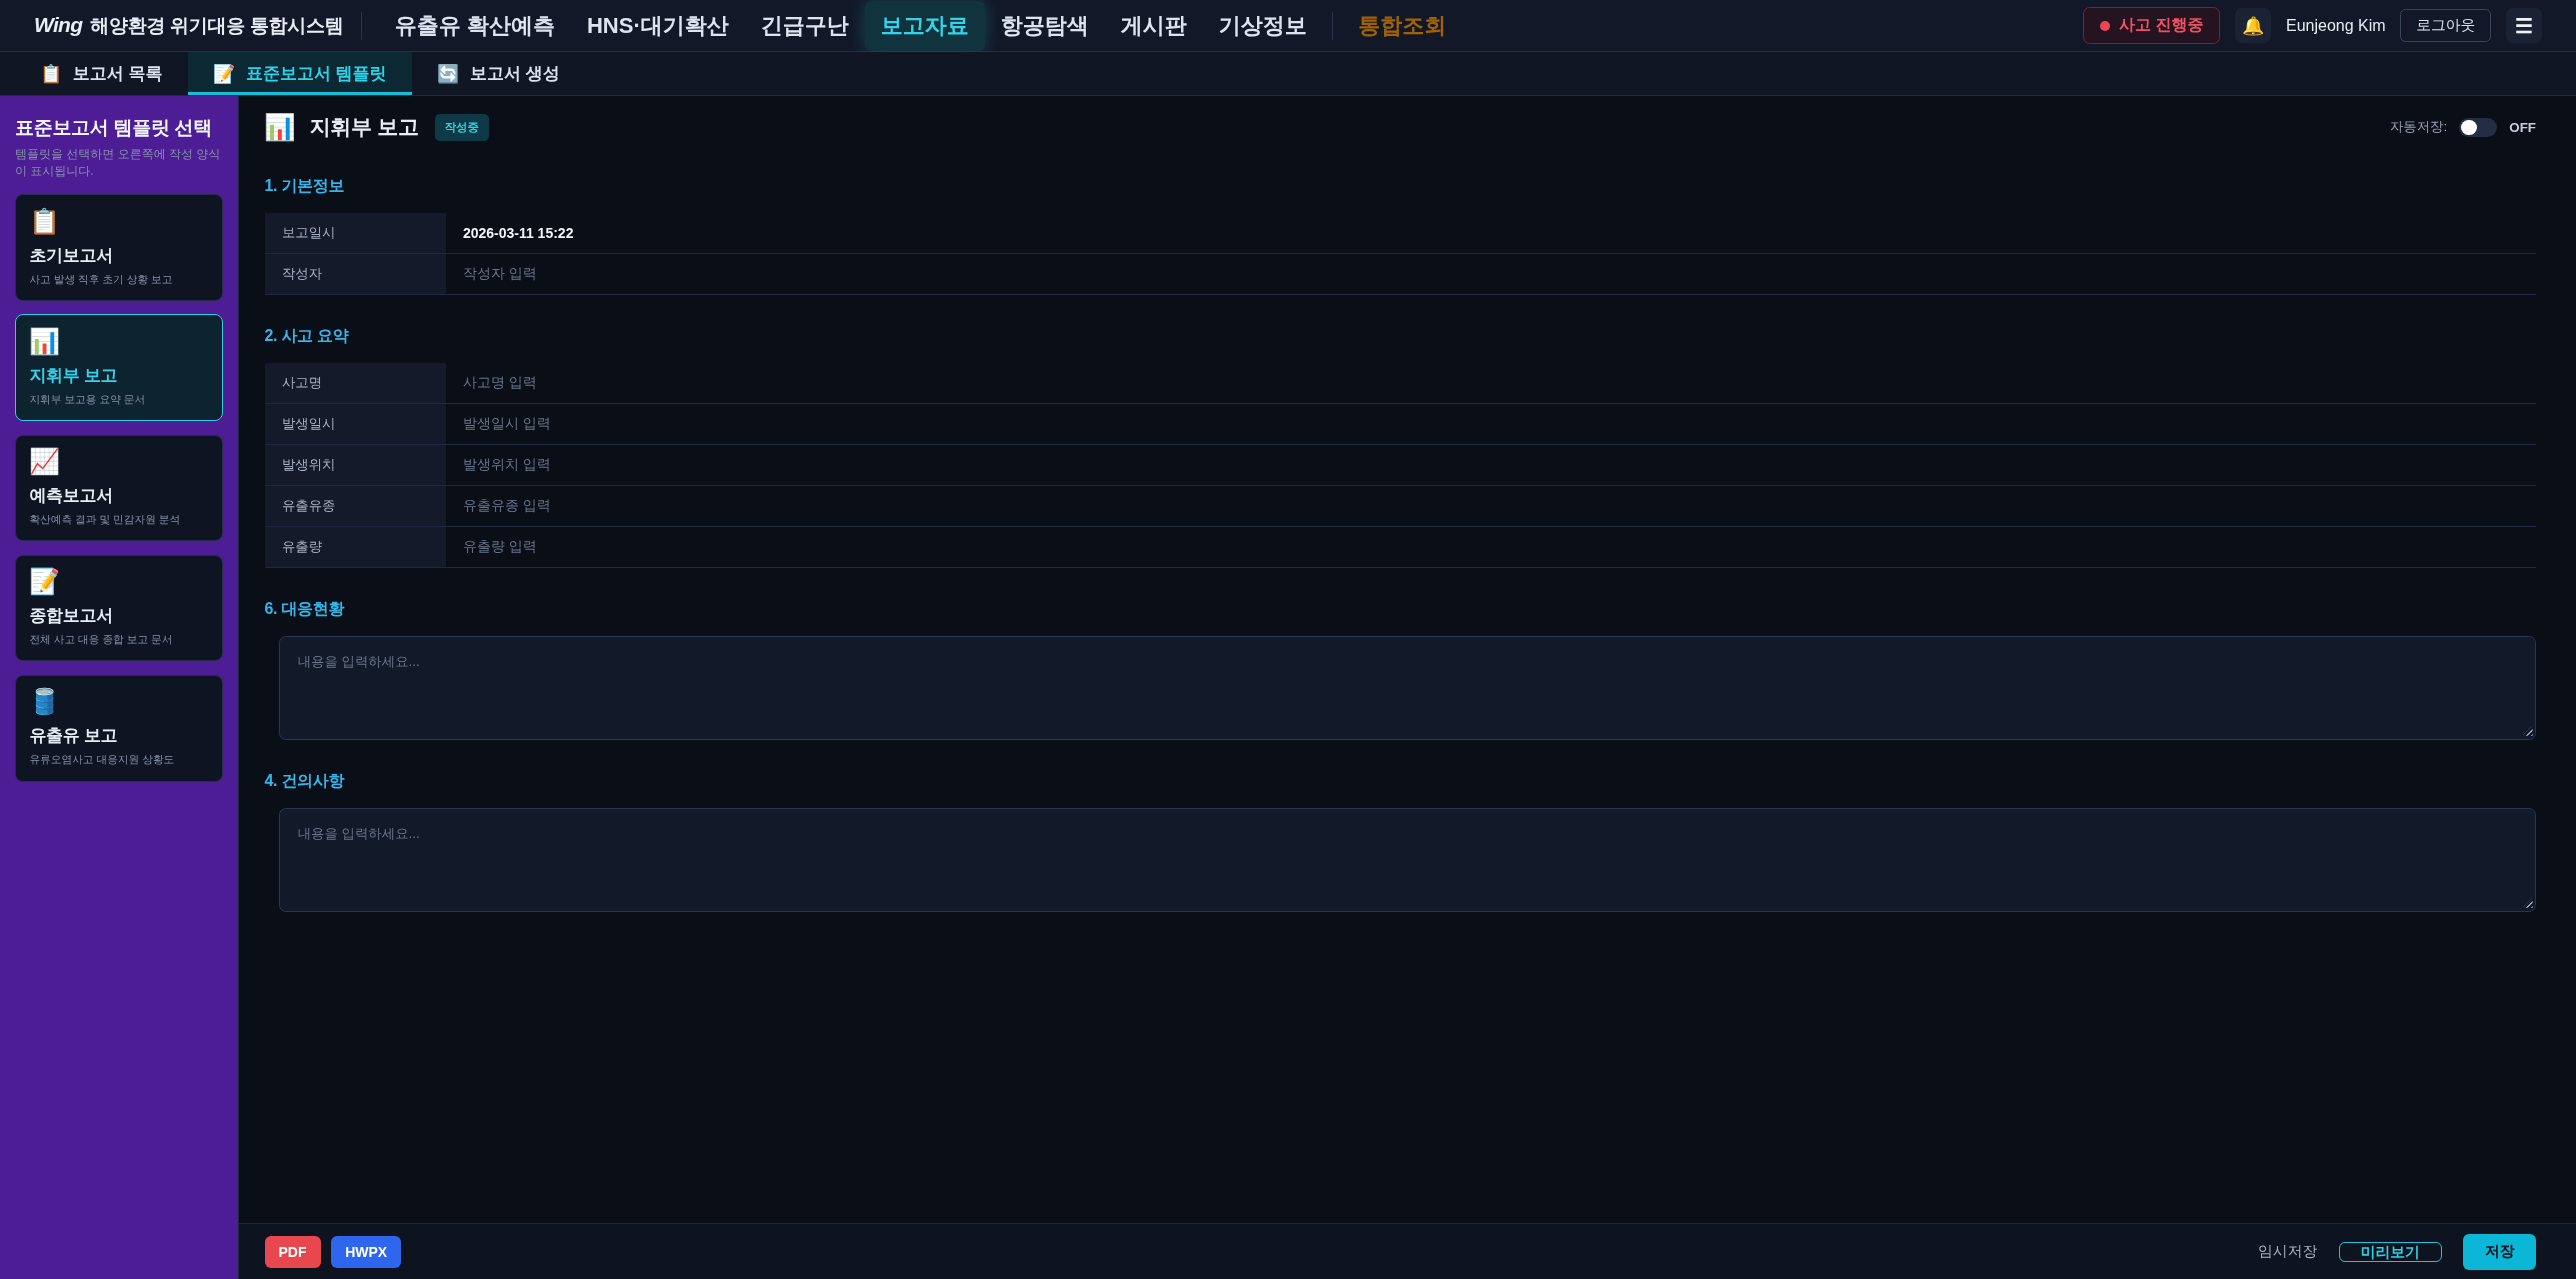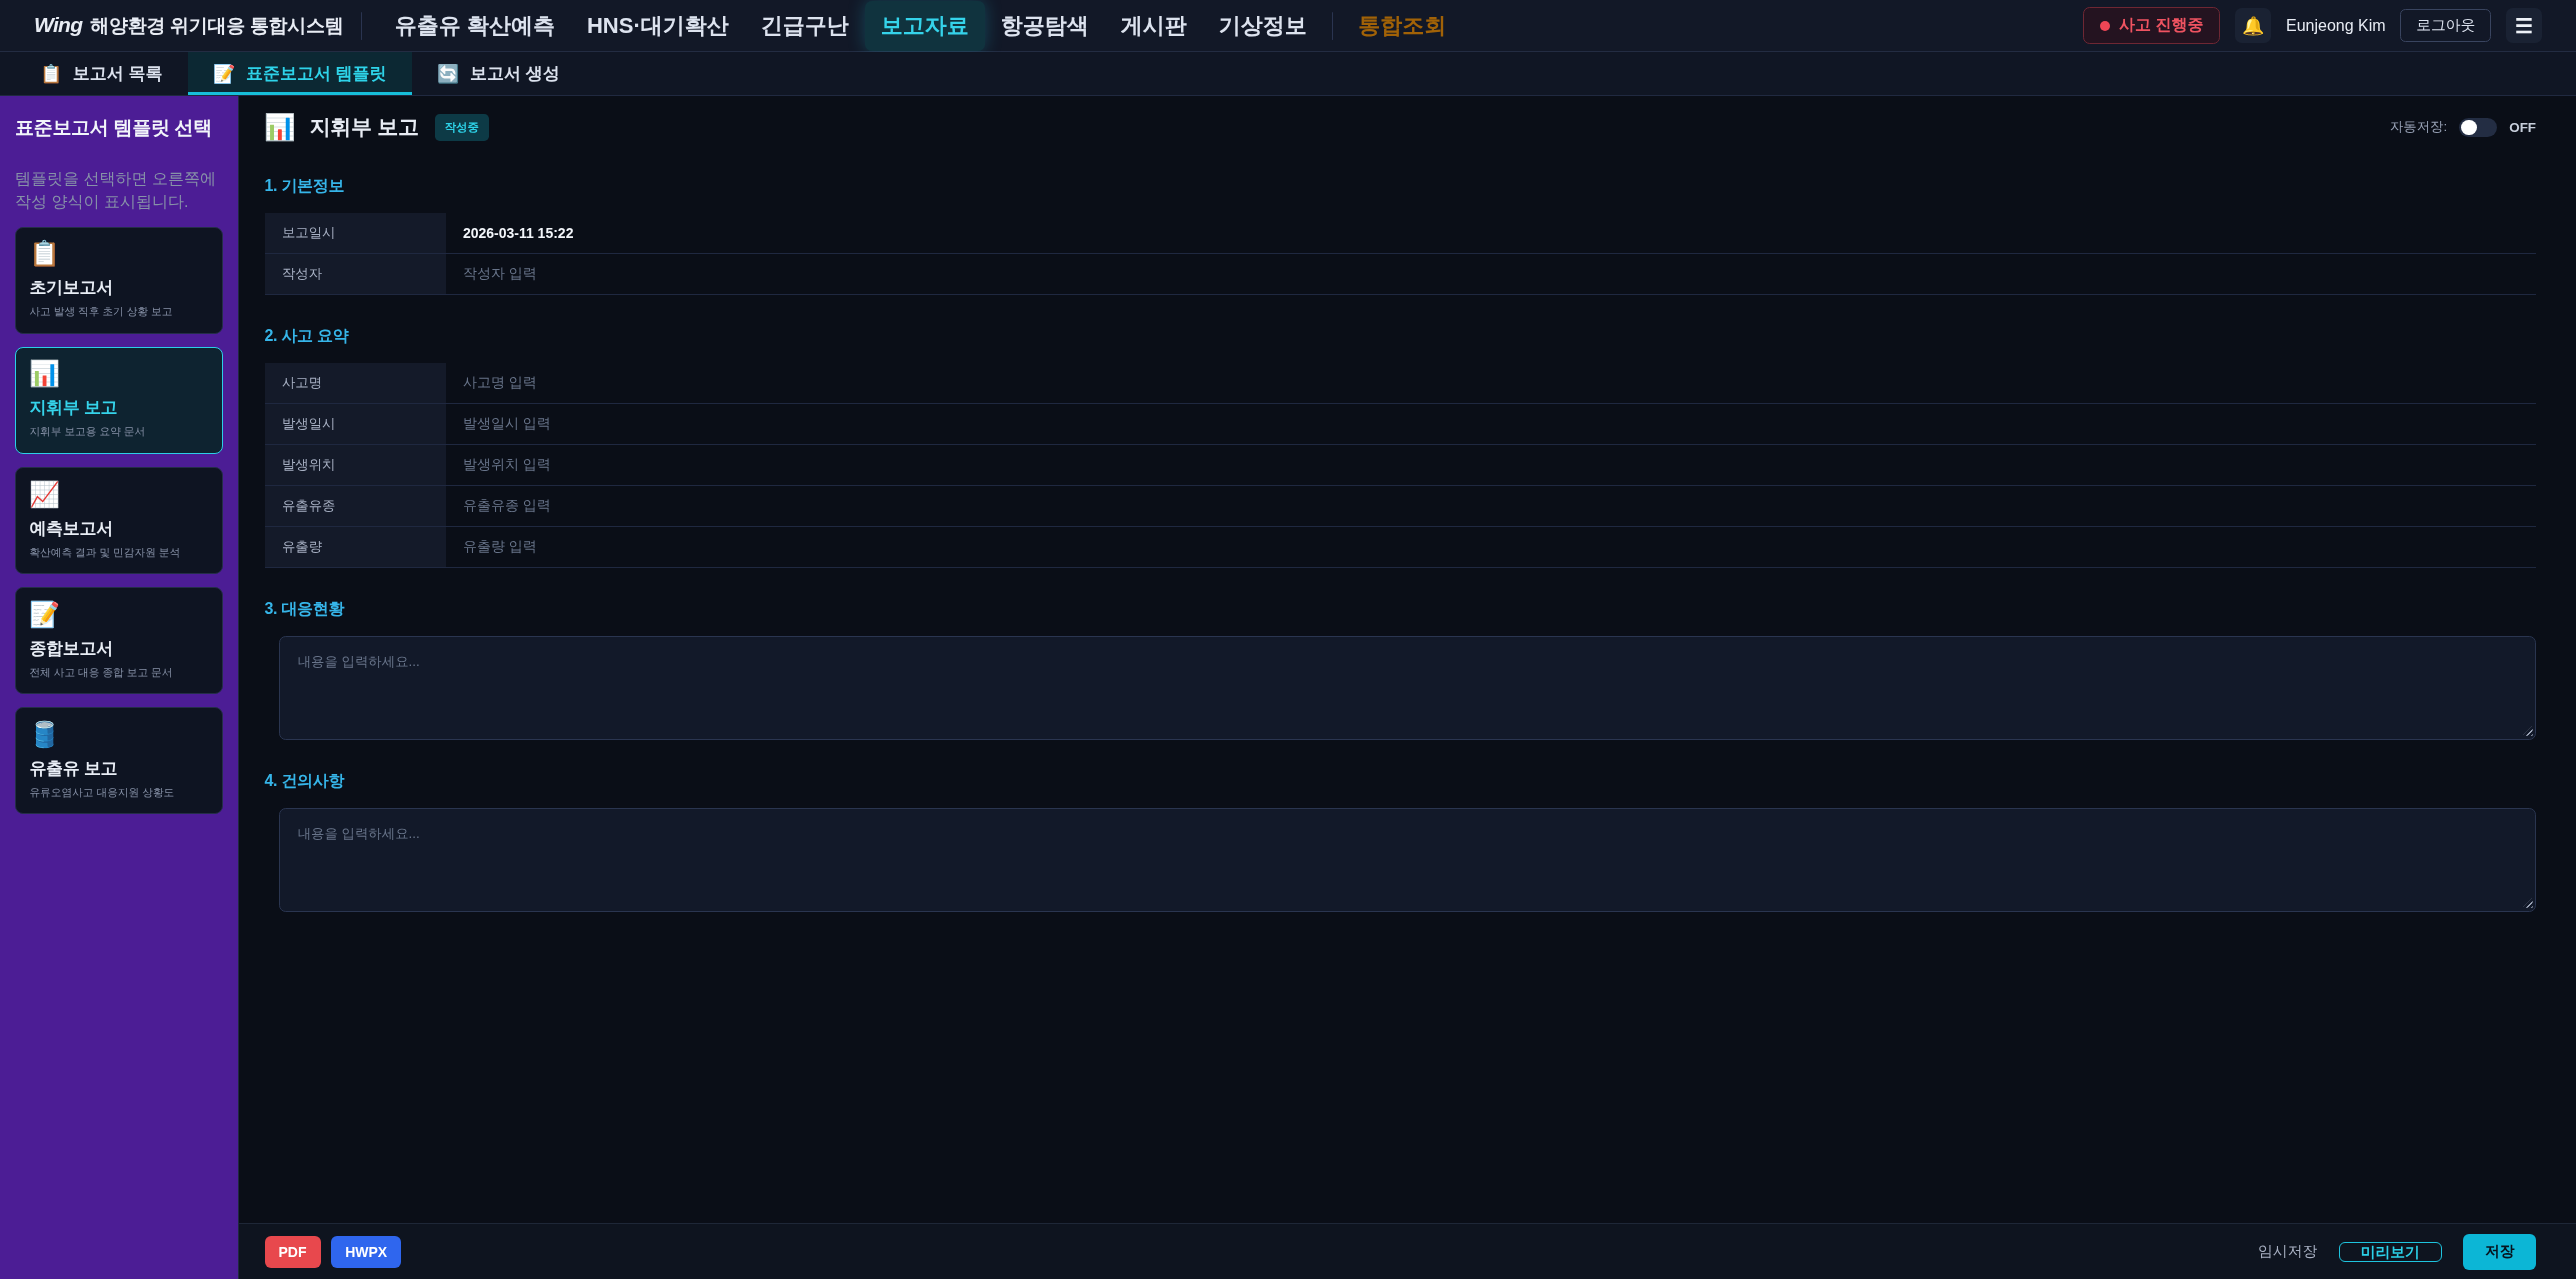--- a/index.html
+++ b/index.html
@@ -41,21 +41,21 @@
   .tab { display:flex; align-items:center; gap:10px; padding:0 25.5px; font-size:17px; font-weight:700;
          color:#dce2ee; position:relative; cursor:pointer; white-space:nowrap; }
   .tab.active { background:#0c2833; color:#2ed3e9; }
   .tab.active::after { content:""; position:absolute; left:0; right:0; bottom:0; height:3.4px; background:#17bed9; }
   .tab-icon { font-size:18px; }
   
   .content { flex:1; display:flex; min-height:0; }
   .sidebar { width:239px; flex-shrink:0; background:#4c1d95; border-right:0.7px solid #1f2840;
              padding:19px 15px; overflow:hidden; }
   .sidebar-title { font-size:19px; font-weight:800; color:#f2f5fa; letter-spacing:-0.3px; }
-  .sidebar-desc { font-size:16px; color:#8792a8; margin-top:26px; line-height:1.45; }
+  .sidebar-desc { font-size:12px; color:#8792a8; margin-top:5px; line-height:1.45; }
   .tpl-card { border:1px solid #242e48; border-radius:8px; padding:13.4px; margin-top:13.4px;
               cursor:pointer; background:#0e1422; }
   .tpl-card:first-of-type { margin-top:19px; }
   .tpl-card.selected { border:1.3px solid #2ccfe6; background:#0e2330; }
   .tpl-icon { font-size:25px; line-height:1; }
   .tpl-title { font-size:17px; font-weight:800; color:#e8edf5; margin-top:10px; letter-spacing:-0.3px; }
   .tpl-card.selected .tpl-title { color:#35d3ea; }
   .tpl-desc { font-size:10.7px; color:#8792a8; margin-top:6px; }
   
   .main { flex:1; min-width:0; display:flex; flex-direction:column; background:#0a0e17; }
@@ -231,21 +231,21 @@
         <div class="form-row">
           <div class="form-label">유출유종</div>
           <div class="form-value placeholder">유출유종 입력</div>
         </div>
         <div class="form-row">
           <div class="form-label">유출량</div>
           <div class="form-value placeholder">유출량 입력</div>
         </div>
       </div>
 
-      <div class="section-heading">3. 대응현황</div>
+      <div class="section-heading">6. 대응현황</div>
       <div class="textarea-wrap">
         <textarea placeholder="내용을 입력하세요..." style=""></textarea>
         <div class="resize-corner"></div>
       </div>
 
       <div class="section-heading">4. 건의사항</div>
       <div class="textarea-wrap">
         <textarea placeholder="내용을 입력하세요..." style=""></textarea>
         <div class="resize-corner"></div>
       </div>

